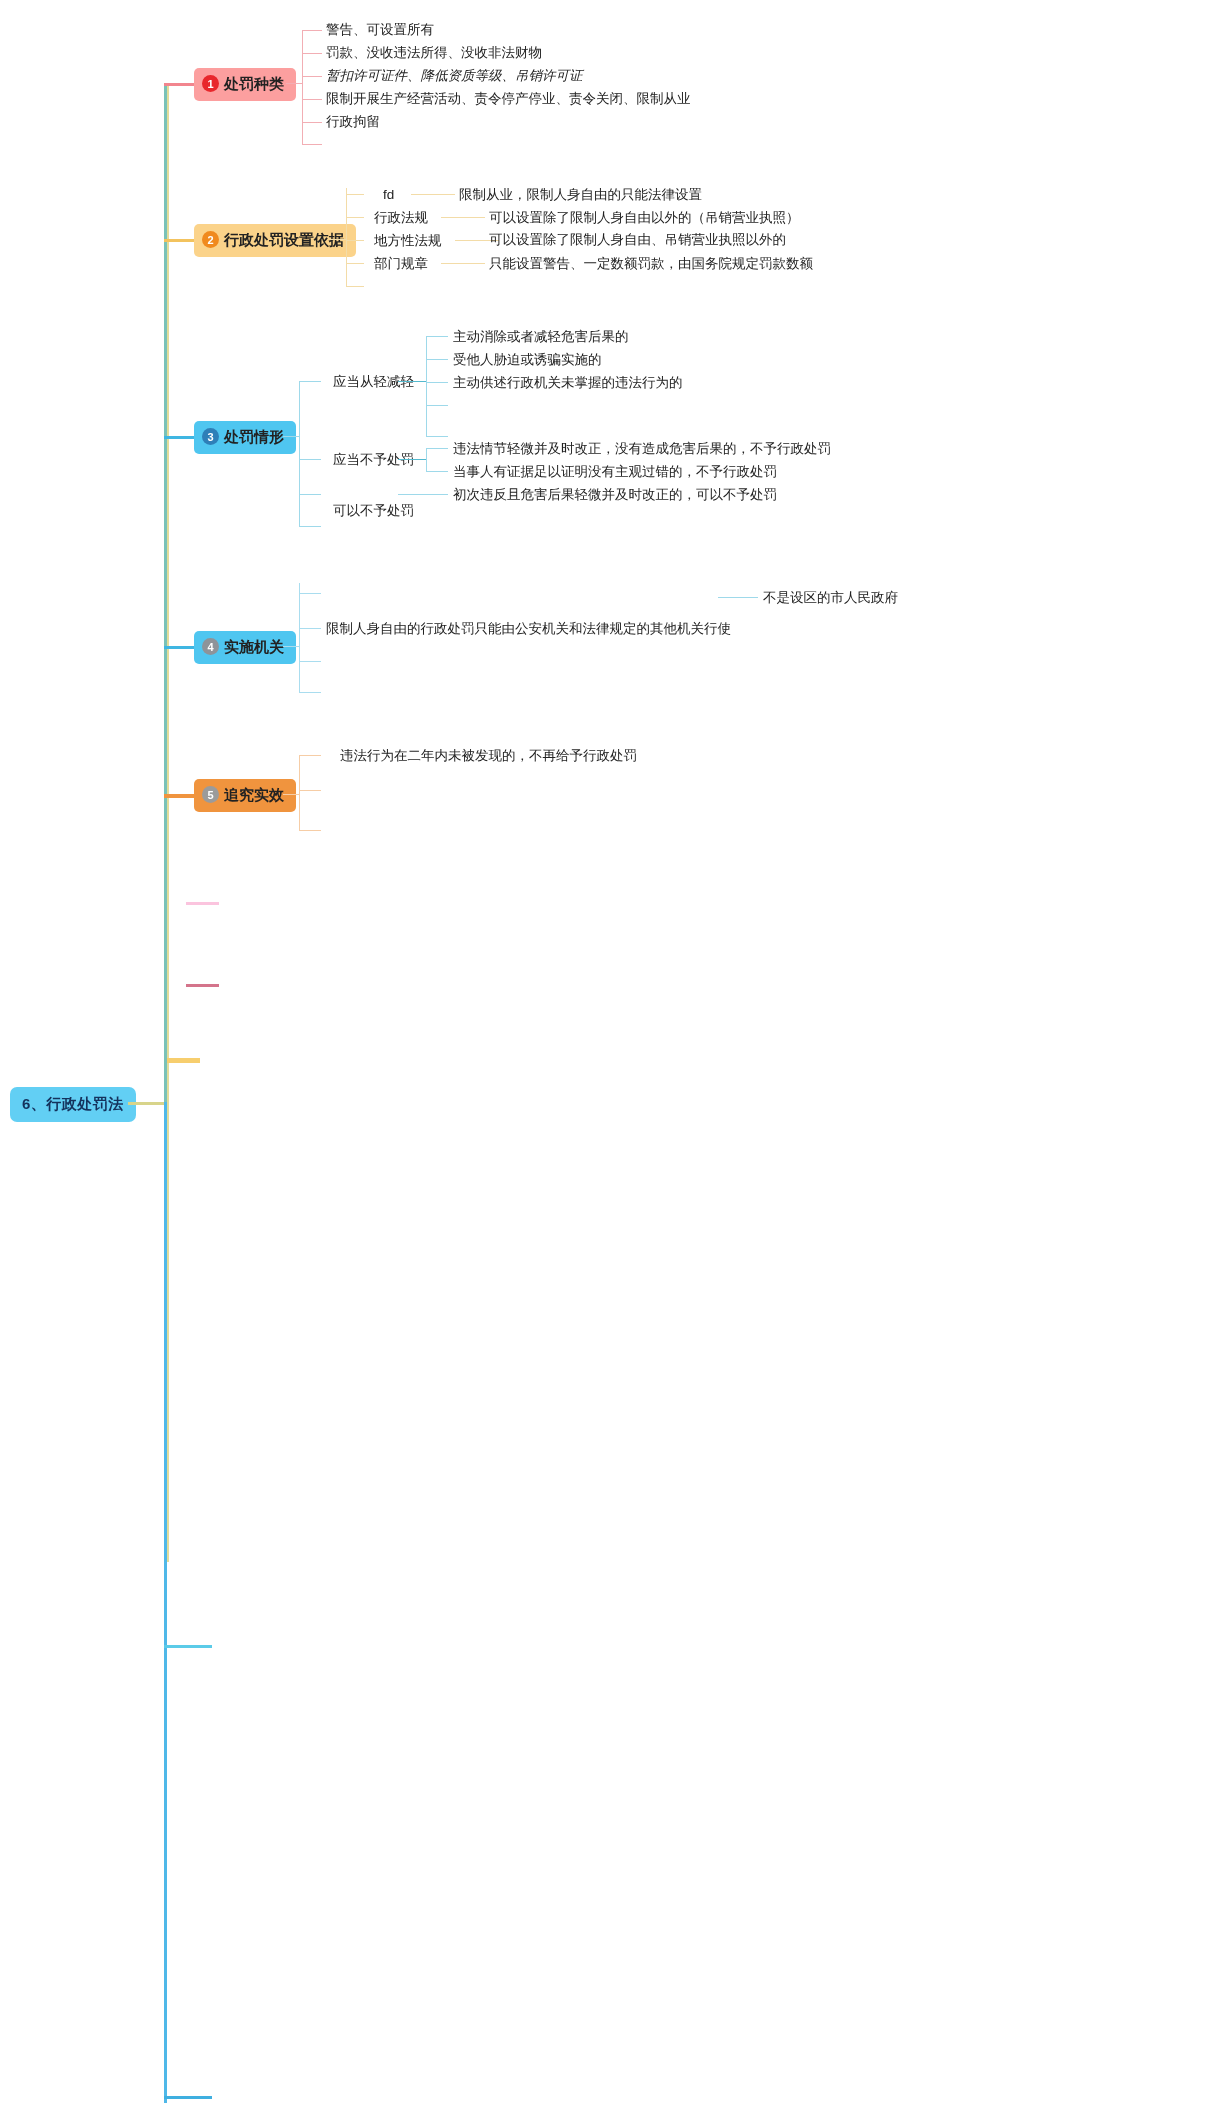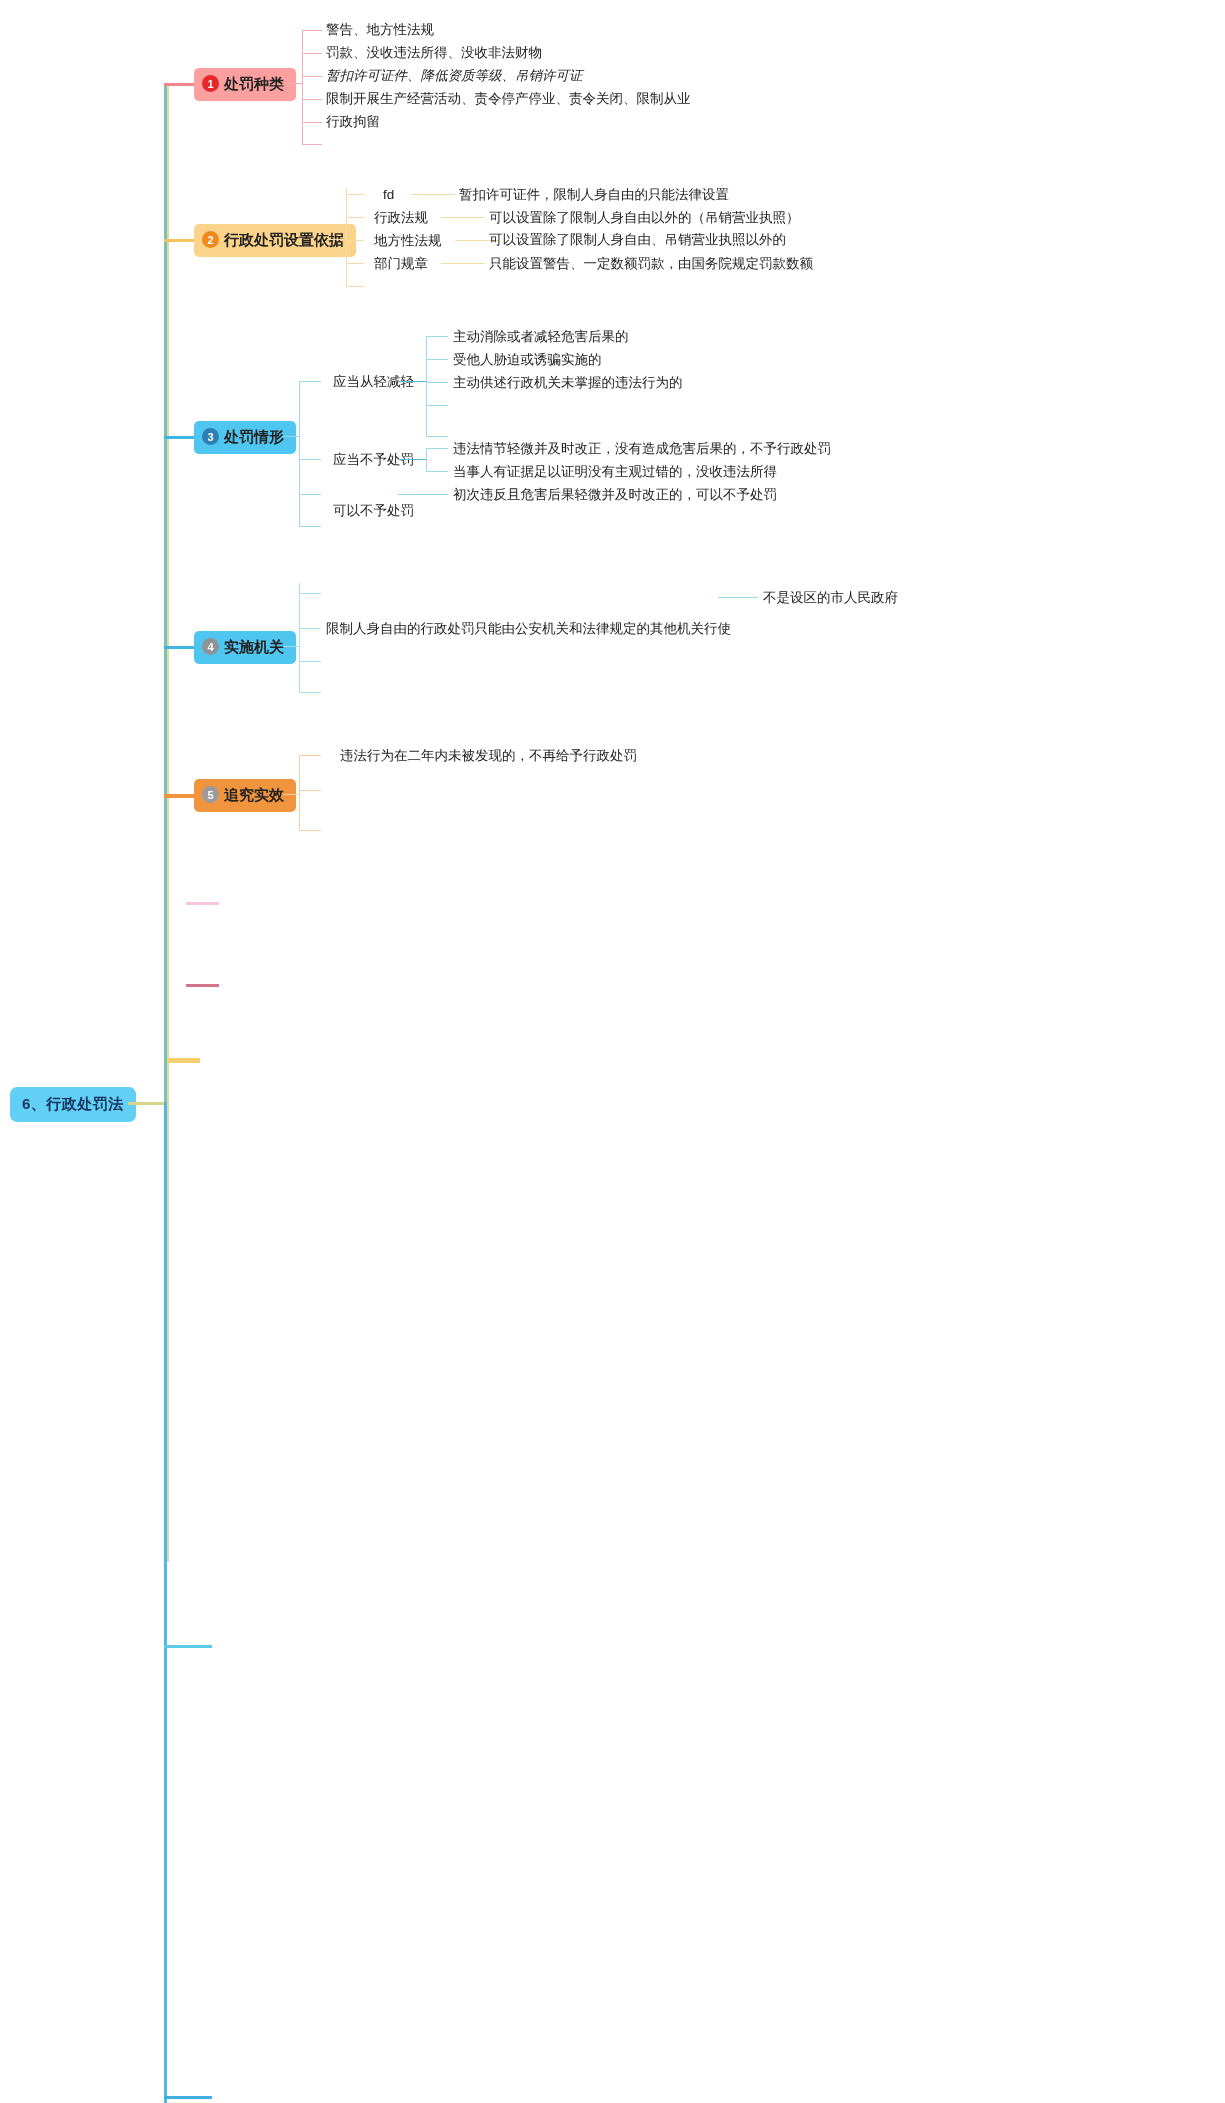--- a/index.html
+++ b/index.html
@@ -103,21 +103,21 @@
   <div class="ln h" style="left:164px; top:83px; width:30px; border-top-width:3px; border-color:#F2858E;"></div>
   <div class="node branch b1" style="left:194px; top:68px;">
     <span class="num">1</span>
     <span>处罚种类</span>
   </div>
 
   <div class="ln h" style="left:286px; top:83px; width:16px; border-top-width:1px; border-color:#F2AEB4;"></div>
   <div class="ln v" style="left:302px; top:30px; height:114px; border-left-width:1px; border-color:#F2AEB4;"></div>
 
   <div class="ln h" style="left:302px; top:30px; width:20px; border-top-width:1px; border-color:#F2AEB4;"></div>
-  <div class="node leaf" style="left:326px; top:21px;">警告、地方性法规</div>
+  <div class="node leaf" style="left:326px; top:21px;">警告、可设置所有</div>
 
   <div class="ln h" style="left:302px; top:53px; width:20px; border-top-width:1px; border-color:#F2AEB4;"></div>
   <div class="node leaf" style="left:326px; top:44px;">罚款、没收违法所得、没收非法财物</div>
 
   <div class="ln h" style="left:302px; top:76px; width:20px; border-top-width:1px; border-color:#F2AEB4;"></div>
   <div class="node leaf" style="left:326px; top:67px;font-style:italic;">暂扣许可证件、降低资质等级、吊销许可证</div>
 
   <div class="ln h" style="left:302px; top:99px; width:20px; border-top-width:1px; border-color:#F2AEB4;"></div>
   <div class="node leaf" style="left:326px; top:90px;">限制开展生产经营活动、责令停产停业、责令关闭、限制从业</div>
 
@@ -131,21 +131,21 @@
     <span class="num">2</span>
     <span>行政处罚设置依据</span>
   </div>
 
   <div class="ln h" style="left:330px; top:239px; width:16px; border-top-width:1px; border-color:#F3DCA8;"></div>
   <div class="ln v" style="left:346px; top:188px; height:98px; border-left-width:1px; border-color:#F3DCA8;"></div>
 
   <div class="ln h" style="left:346px; top:194px; width:18px; border-top-width:1px; border-color:#F3DCA8;"></div>
   <div class="node sub" style="left:383px; top:186px;">fd</div>
   <div class="ln h" style="left:411px; top:194px; width:44px; border-top-width:1px; border-color:#F3DCA8;"></div>
-  <div class="node leaf" style="left:459px; top:186px;">暂扣许可证件，限制人身自由的只能法律设置</div>
+  <div class="node leaf" style="left:459px; top:186px;">限制从业，限制人身自由的只能法律设置</div>
 
   <div class="ln h" style="left:346px; top:217px; width:18px; border-top-width:1px; border-color:#F3DCA8;"></div>
   <div class="node sub" style="left:374px; top:209px;">行政法规</div>
   <div class="ln h" style="left:441px; top:217px; width:44px; border-top-width:1px; border-color:#F3DCA8;"></div>
   <div class="node leaf" style="left:489px; top:209px;">可以设置除了限制人身自由以外的（吊销营业执照）</div>
 
   <div class="ln h" style="left:346px; top:240px; width:18px; border-top-width:1px; border-color:#F3DCA8;"></div>
   <div class="node sub" style="left:374px; top:232px;">地方性法规</div>
   <div class="ln h" style="left:455px; top:240px; width:44px; border-top-width:1px; border-color:#F3DCA8;"></div>
   <div class="node leaf" style="left:489px; top:232px;font-family:Liberation Mono, monospace;">可以设置除了限制人身自由、吊销营业执照以外的</div>
@@ -185,21 +185,21 @@
 
   <div class="ln h" style="left:299px; top:459px; width:22px; border-top-width:1px; border-color:#9ED9EA;"></div>
   <div class="node sub" style="left:333px; top:451px;">应当不予处罚</div>
   <div class="ln h" style="left:398px; top:459px; width:28px; border-top-width:1.5px; border-color:#54B9CE;"></div>
   <div class="ln v" style="left:426px; top:448px; height:23px; border-left-width:1px; border-color:#9ED9EA;"></div>
 
   <div class="ln h" style="left:426px; top:448px; width:22px; border-top-width:1px; border-color:#9ED9EA;"></div>
   <div class="node leaf" style="left:453px; top:440px;">违法情节轻微并及时改正，没有造成危害后果的，不予行政处罚</div>
 
   <div class="ln h" style="left:426px; top:471px; width:22px; border-top-width:1px; border-color:#9ED9EA;"></div>
-  <div class="node leaf" style="left:453px; top:463px;">当事人有证据足以证明没有主观过错的，没收违法所得</div>
+  <div class="node leaf" style="left:453px; top:463px;">当事人有证据足以证明没有主观过错的，不予行政处罚</div>
 
   <div class="ln h" style="left:299px; top:494px; width:22px; border-top-width:1px; border-color:#9ED9EA;"></div>
   <div class="node sub" style="left:333px; top:486px;margin-top:16px;">可以不予处罚</div>
   <div class="ln h" style="left:398px; top:494px; width:50px; border-top-width:1px; border-color:#9ED9EA;"></div>
   <div class="node leaf" style="left:453px; top:486px;">初次违反且危害后果轻微并及时改正的，可以不予处罚</div>
 
   <div class="ln h" style="left:299px; top:526px; width:22px; border-top-width:1px; border-color:#9ED9EA;"></div>
 
   <div class="ln h" style="left:164px; top:646px; width:30px; border-top-width:3px; border-color:#3FB6E2;"></div>
   <div class="node branch b4" style="left:194px; top:631px;">

